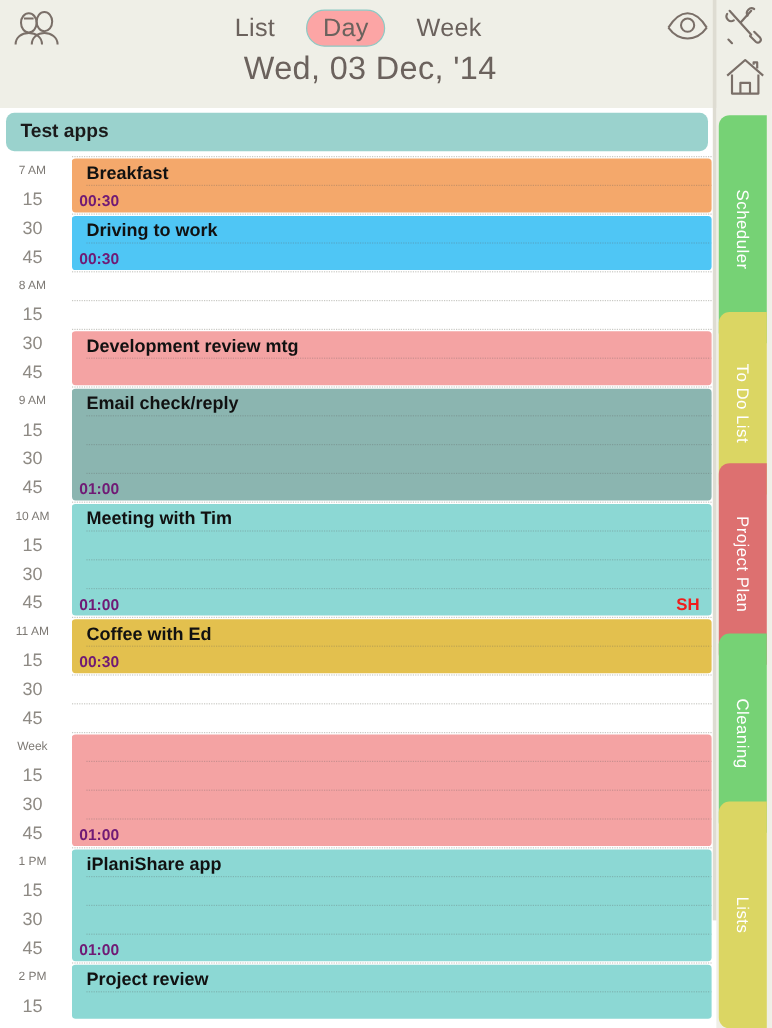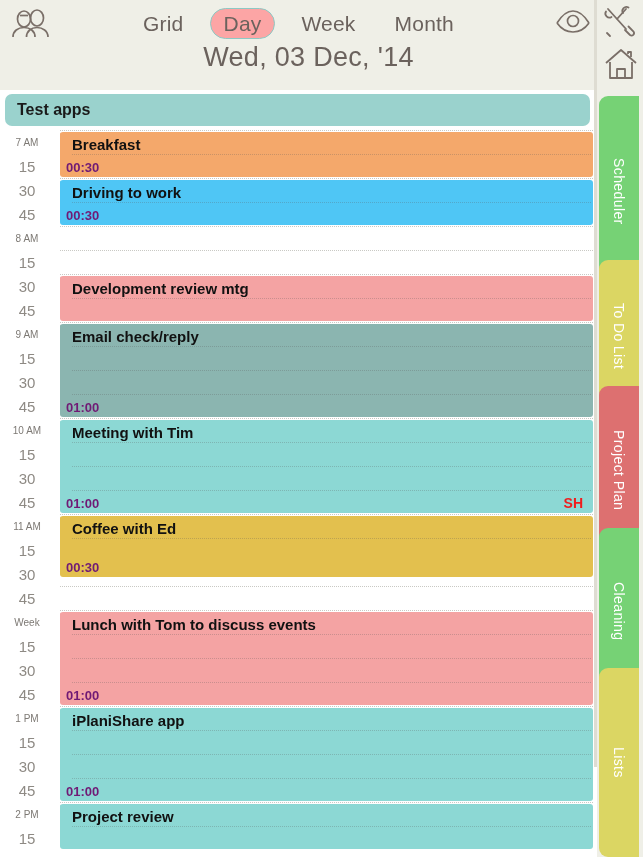--- a/index.html
+++ b/index.html
@@ -139,24 +139,23 @@
           <ellipse cx="16" cy="13" rx="6.5" ry="8"></ellipse>
           <path d="M5 31c0-6 5-9.5 11-9.5S27 25 27 31"></path>
           <ellipse cx="29" cy="12" rx="6.5" ry="8"></ellipse>
           <path d="M18.5 31c0-6 5-9.5 10.5-9.5S40 25 40 31"></path>
           <path d="M12 9.5h8"></path>
         </g>
       </svg>
     </div>
 
     <div class="viewtabs">
-      <div class="viewtab">Grid</div>
+      <div class="viewtab">List</div>
       <div class="viewtab active">Day</div>
       <div class="viewtab">Week</div>
-      <div class="viewtab">Month</div>
     </div>
 
     <div class="eye-icon">
       <svg viewBox="0 0 38 30" width="38" height="30">
         <g fill="none" stroke="#7a6f68" stroke-width="1.7">
           <path d="M3 17c5-8 11-12 16-12s11 4 16 12"></path>
           <path d="M3 17c5 7 11 9 16 9s11-2 16-9"></path>
           <circle cx="19" cy="15" r="5.5"></circle>
         </g>
       </svg>
@@ -362,32 +361,31 @@
           </div>
           <div class="event" style="top: 290px; height: 93px; background: rgb(140, 216, 212);">
             <div class="notch" style="background: rgb(140, 216, 212);"></div>
             <div class="einner-line" style="top: 22px;"></div>
             <div class="einner-line" style="top: 46px;"></div>
             <div class="einner-line" style="top: 70px;"></div>
             <div class="etitle">Meeting with Tim</div>
             <div class="edur">01:00</div>
             <div class="etag">SH</div>
           </div>
-          <div class="event" style="top: 386px; height: 61px; background: rgb(227, 192, 78);">
+          <div class="event" style="top: 386px; height: 45px; background: rgb(227, 192, 78);">
             <div class="notch" style="background: rgb(227, 192, 78);"></div>
             <div class="einner-line" style="top: 22px;"></div>
             <div class="etitle">Coffee with Ed</div>
             <div class="edur">00:30</div>
           </div>
           <div class="event" style="top: 482px; height: 93px; background: rgb(244, 163, 163);">
             <div class="notch" style="background: rgb(244, 163, 163);"></div>
             <div class="einner-line" style="top: 22px;"></div>
             <div class="einner-line" style="top: 46px;"></div>
             <div class="einner-line" style="top: 70px;"></div>
-            <div class="etitle">Lunch with Tom to discuss events</div>
             <div class="edur">01:00</div>
           </div>
           <div class="event" style="top: 578px; height: 93px; background: rgb(140, 216, 212);">
             <div class="notch" style="background: rgb(140, 216, 212);"></div>
             <div class="einner-line" style="top: 22px;"></div>
             <div class="einner-line" style="top: 46px;"></div>
             <div class="einner-line" style="top: 70px;"></div>
             <div class="etitle">iPlaniShare app</div>
             <div class="edur">01:00</div>
           </div>

